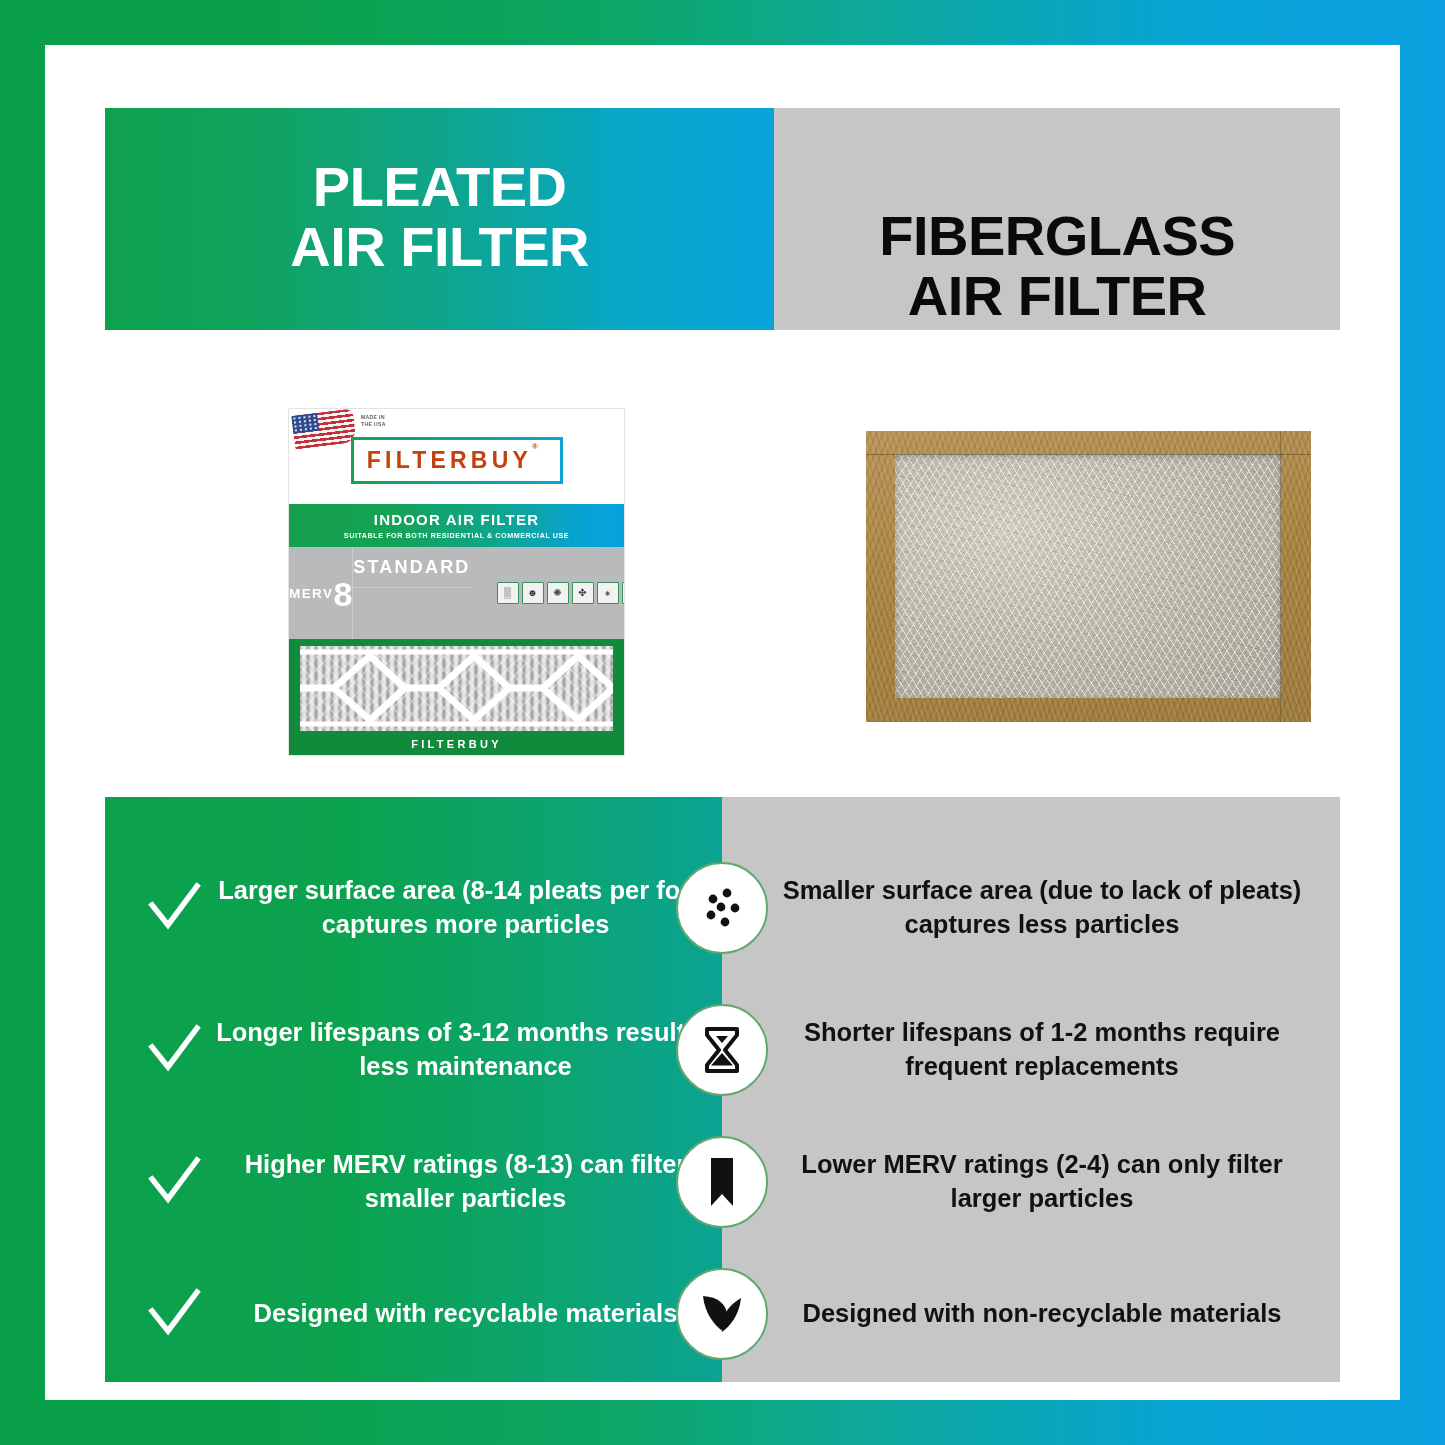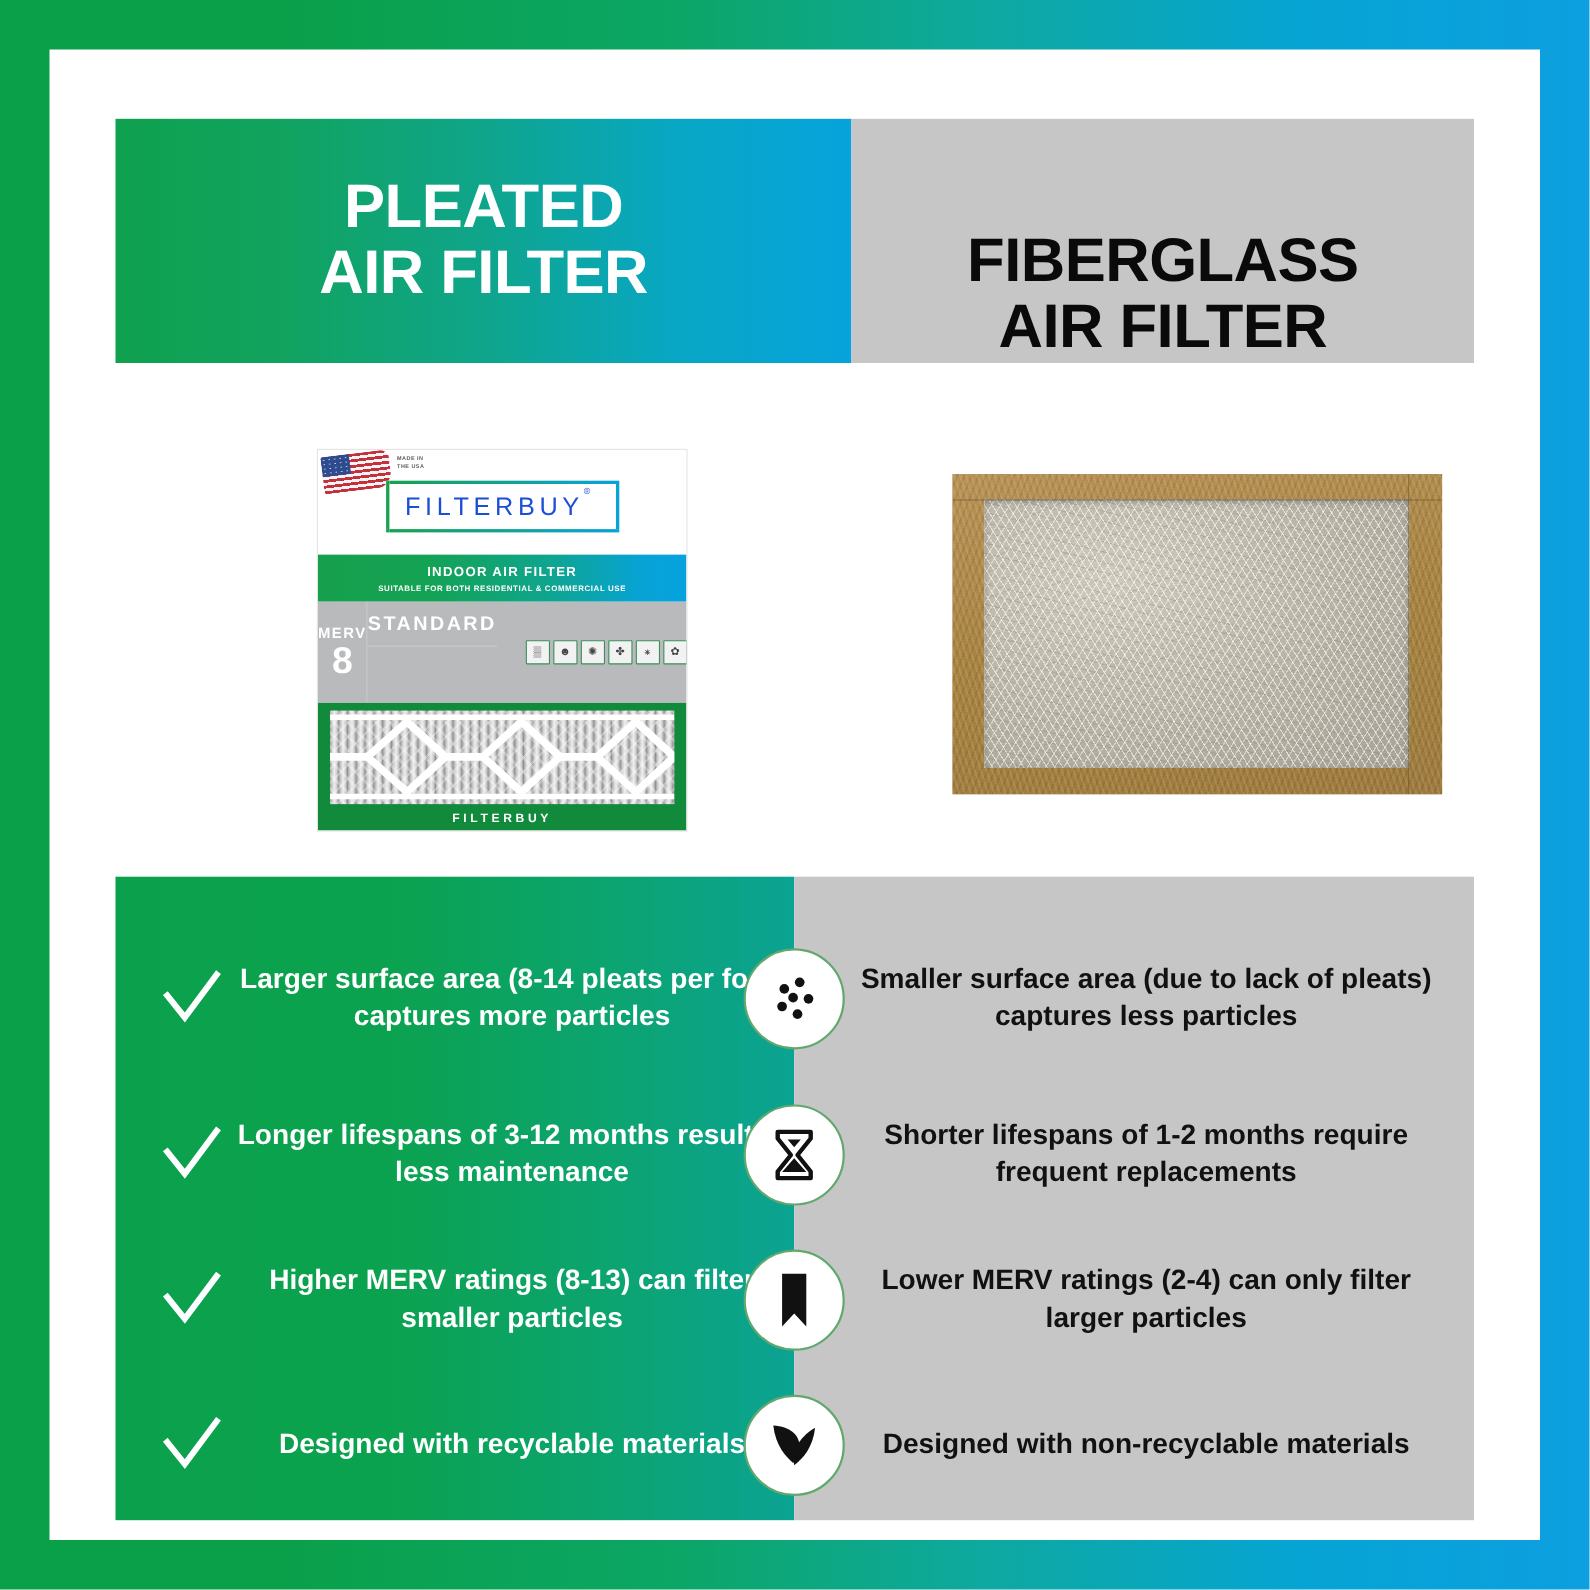--- a/index.html
+++ b/index.html
@@ -98,37 +98,37 @@
   }
   .pb-logo-wrap{
     position:absolute;left:50%;top:28px;transform:translateX(-50%);
     width:206px;height:41px;
     border:3px solid;
     border-image:linear-gradient(90deg,#18a24f,#09a3d8) 1;
     display:flex;align-items:center;justify-content:center;
     background:#fff;
   }
   .pb-logo{
-    font-size:23px;font-weight:normal;letter-spacing:4.2px;
-    color:#1d4ed8;position:relative;padding-right:4px;
+    font-size:23px;font-weight:bold;letter-spacing:4.2px;
+    color:#c2410c;position:relative;padding-right:4px;
   }
   .pb-logo sup{font-size:8px;top:-10px;position:relative;}
   .pb-band{
     height:43px;
     background:linear-gradient(90deg,#16A04D 0%,#14A254 30%,#0FA58D 62%,#07A3D6 88%,#06A2DE 100%);
     display:flex;flex-direction:column;align-items:center;justify-content:center;
     color:#fff;
   }
-  .pb-band-main{font-size:12px;font-weight:bold;letter-spacing:1.2px;}
+  .pb-band-main{font-size:15px;font-weight:bold;letter-spacing:1.2px;}
   .pb-band-sub{font-size:7.2px;font-weight:bold;letter-spacing:.55px;margin-top:3px;}
   .pb-grey{
     height:92px;background:#B8BABC;display:flex;position:relative;
   }
   .pb-merv{
-    width:76px;display:flex;flex-direction:column;align-items:center;justify-content:center;
+    width:76px;display:flex;flex-direction:row;align-items:center;justify-content:center;
     color:#fff;border-right:1px solid #c9cbcd;
   }
   .pb-merv-l{font-size:13.5px;font-weight:bold;letter-spacing:1.4px;}
   .pb-merv-n{font-size:34px;font-weight:bold;line-height:1;margin-top:1px;}
   .pb-mid{flex:1;display:flex;flex-direction:row;gap:20px;}
   .pb-std{
     height:40px;display:flex;align-items:center;justify-content:center;
     color:#fff;font-size:18px;font-weight:bold;letter-spacing:2.2px;
     border-bottom:1px solid #c9cbcd;
   }

